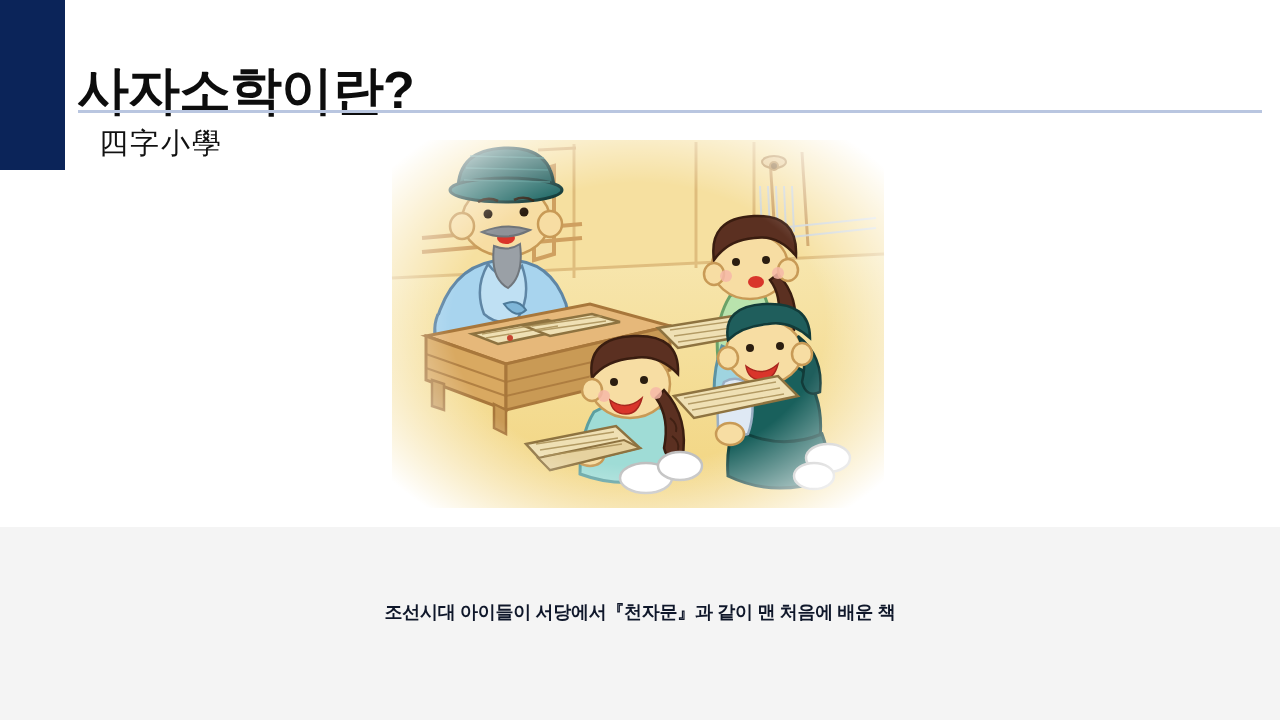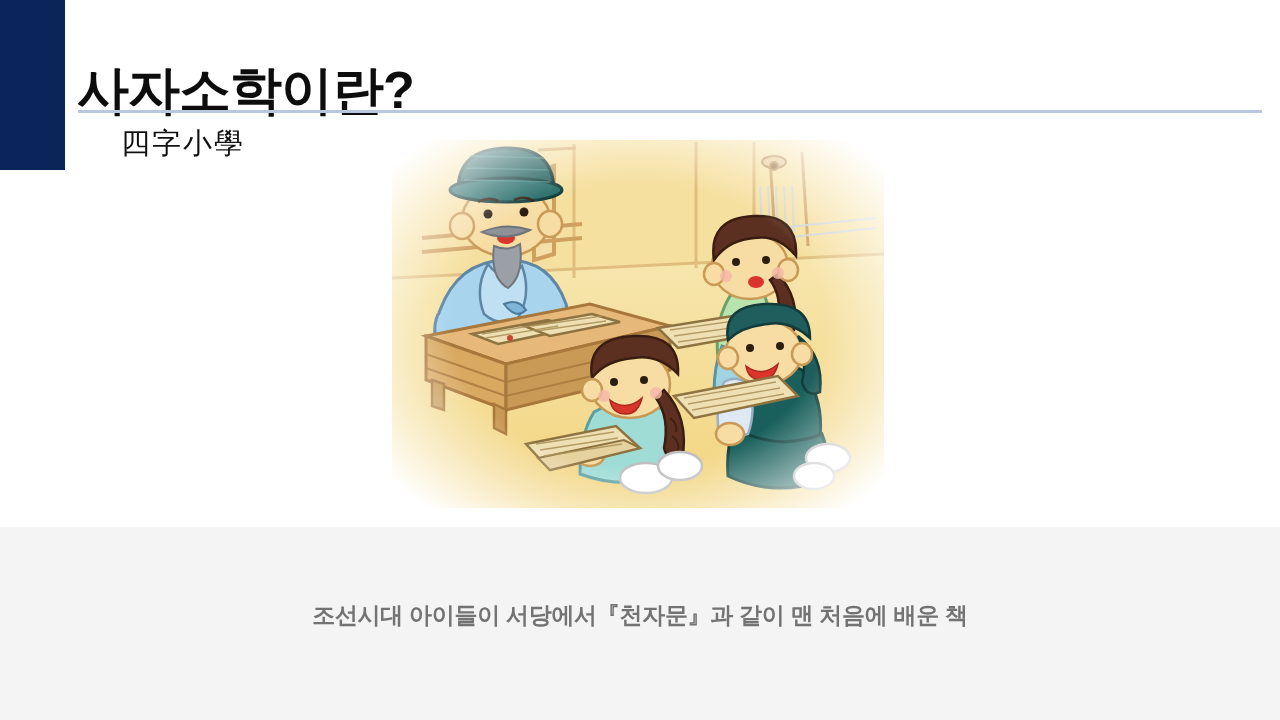--- a/index.html
+++ b/index.html
@@ -54,21 +54,20 @@
 
   .subtitle-hanja {
     position: absolute;
     left: 99px;
     top: 124px;
     font-size: 29px;
     font-family: "Liberation Serif", "DejaVu Serif", serif;
     color: #111111;
     letter-spacing: 2px;
     white-space: nowrap;
-    margin-left: 22px;
   }
 
   
   .illustration {
     position: absolute;
     left: 378px;
     top: 128px;
     width: 520px;
     height: 392px;
   }
@@ -83,23 +82,23 @@
     height: 193px;
     background: #f4f4f4;
   }
 
   .caption-text {
     position: absolute;
     left: 0;
     top: 600px;
     width: 1280px;
     text-align: center;
-    font-size: 23px;
+    font-size: 18px;
     font-weight: bold;
-    color: #737373;
+    color: #0f172a;
     letter-spacing: -0.3px;
   }
 </style>
 </head>
 <body>
 
 <div class="slide">
 
   <div class="accent-block"></div>
 

